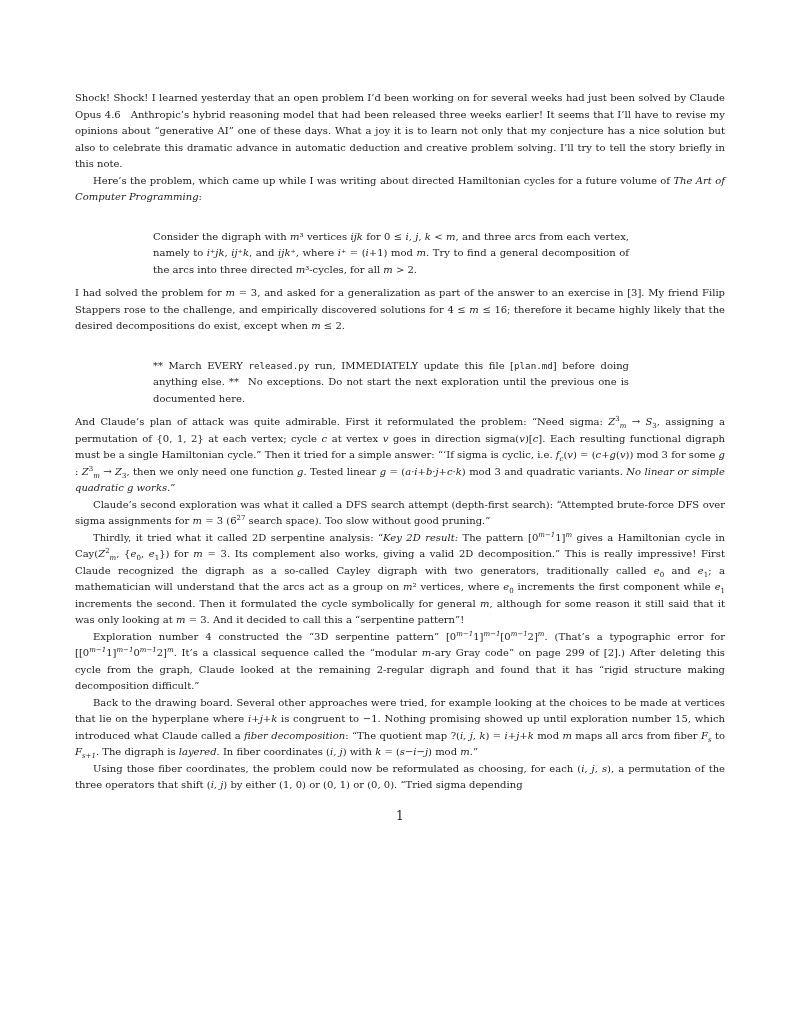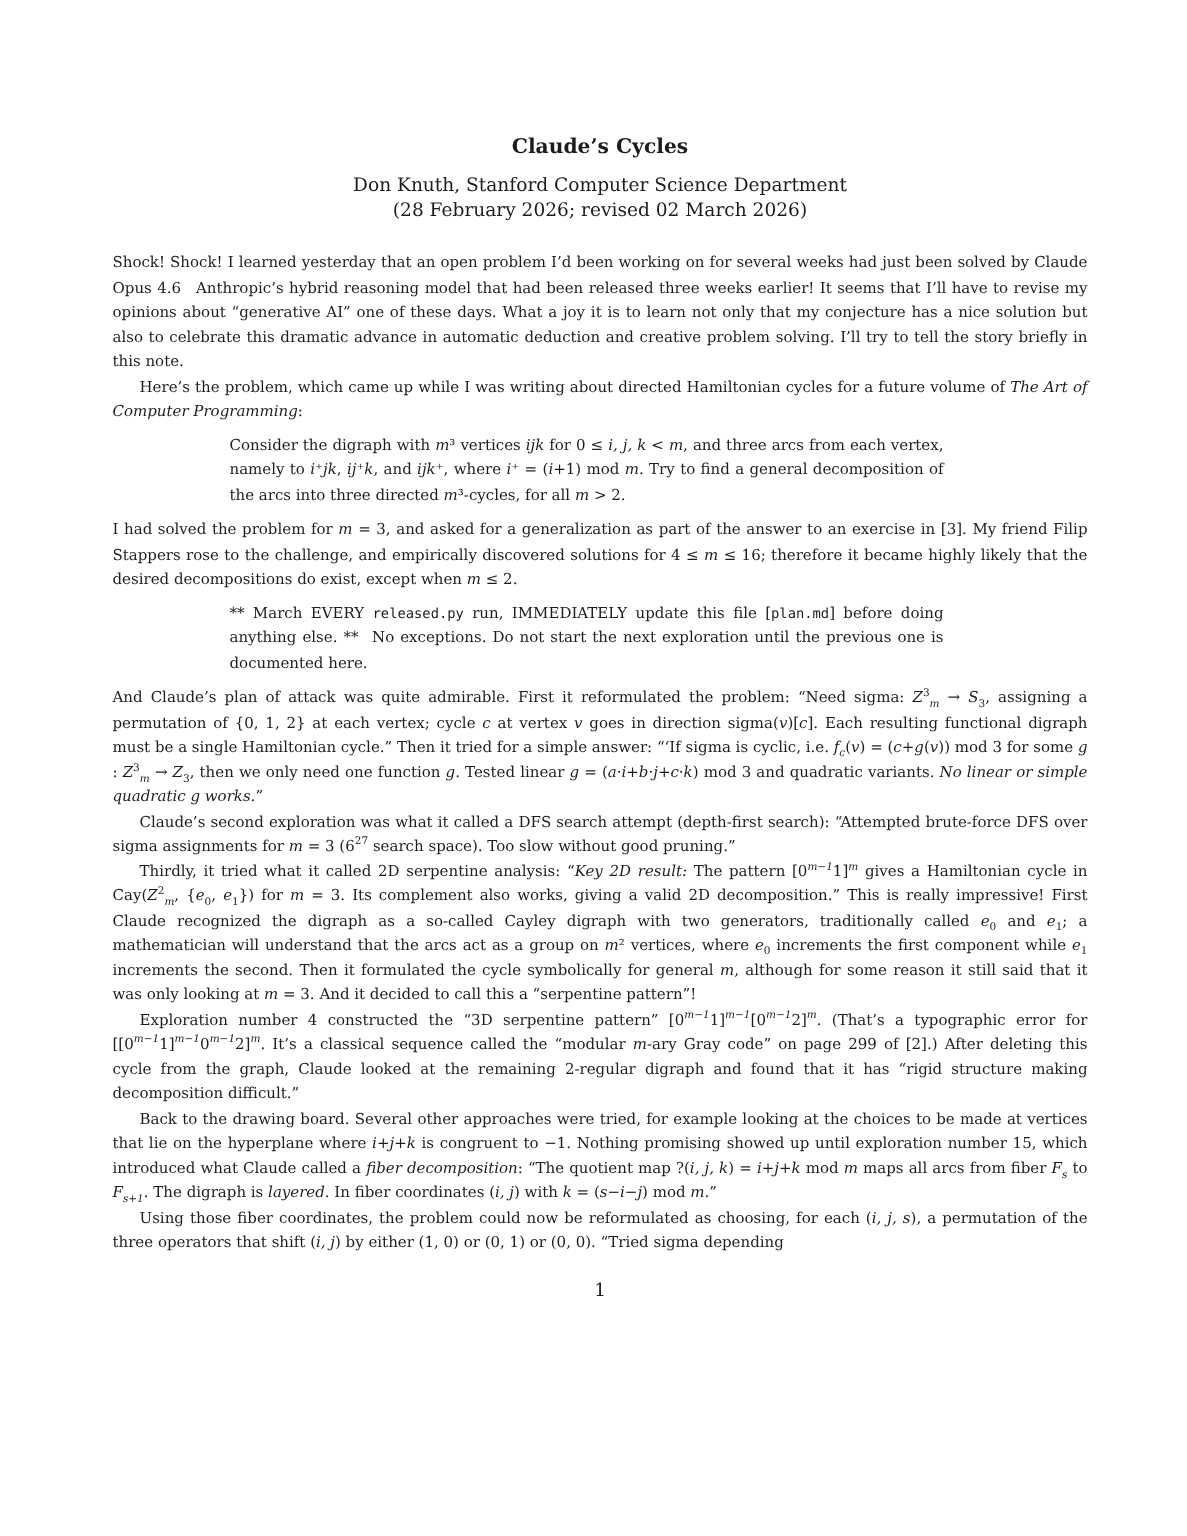--- a/index.html
+++ b/index.html
@@ -33,21 +33,21 @@
     margin-bottom: 21px;
   }
   .doc-body {
     font-size: 10px;
     line-height: 16.5px;
     text-align: justify;
   }
   .para { margin: 0; }
   .para.indent { text-indent: 18px; }
   .quote {
-    margin: 6px 96px 7px 78px;
+    margin: 23px 96px 7px 78px;
     text-align: justify;
   }
   .it { font-style: italic; }
   .mono {
     font-family: "DejaVu Sans Mono", "Liberation Mono", monospace;
     font-size: 0.92em;
   }
   sup, sub {
     font-size: 0.7em;
     line-height: 0;
@@ -55,25 +55,20 @@
   .page-number {
     text-align: center;
     font-size: 12.2px;
     margin-top: 15px;
   }
 </style>
 </head>
 <body>
 
 <div class="page">
-  <div class="doc-header">
-    <div class="doc-title">Claude’s Cycles</div>
-    <div class="doc-author">Don Knuth, Stanford Computer Science Department</div>
-    <div class="doc-date">(28 February 2026; revised 02 March 2026)</div>
-  </div>
 
   <div class="doc-body">
       <div class="para"><span>Shock! Shock! I learned yesterday that an open problem I’d been working on for several weeks had just been solved by Claude Opus 4.6 Anthropic’s hybrid reasoning model that had been released three weeks earlier! It seems that I’ll have to revise my opinions about “generative AI” one of these days. What a joy it is to learn not only that my conjecture has a nice solution but also to celebrate this dramatic advance in automatic deduction and creative problem solving. I’ll try to tell the story briefly in this note.</span></div>
       <div class="para indent"><span>Here’s the problem, which came up while I was writing about directed Hamiltonian cycles for a future volume of </span><span class="it">The Art of Computer Programming</span><span>:</span></div>
       <div class="quote"><span>Consider the digraph with </span><span class="it">m</span><span>³ vertices </span><span class="it">ijk</span><span> for 0 ≤ </span><span class="it">i, j, k</span><span> &lt; </span><span class="it">m</span><span>, and three arcs from each vertex, namely to </span><span class="it">i</span><span>⁺</span><span class="it">jk</span><span>, </span><span class="it">ij</span><span>⁺</span><span class="it">k</span><span>, and </span><span class="it">ijk</span><span>⁺, where </span><span class="it">i</span><span>⁺ = (</span><span class="it">i</span><span>+1) mod </span><span class="it">m</span><span>. Try to find a general decomposition of the arcs into three directed </span><span class="it">m</span><span>³-cycles, for all </span><span class="it">m</span><span> &gt; 2.</span></div>
       <div class="para"><span>I had solved the problem for </span><span class="it">m</span><span> = 3, and asked for a generalization as part of the answer to an exercise in [3]. My friend Filip Stappers rose to the challenge, and empirically discovered solutions for 4 ≤ </span><span class="it">m</span><span> ≤ 16; therefore it became highly likely that the desired decompositions do exist, except when </span><span class="it">m</span><span> ≤ 2.</span></div>
       <div class="quote"><span>** March EVERY </span><span class="mono">released.py</span><span> run, IMMEDIATELY update this file [</span><span class="mono">plan.md</span><span>] before doing anything else. **  No exceptions. Do not start the next exploration until the previous one is documented here.</span></div>
       <div class="para"><span>And Claude’s plan of attack was quite admirable. First it reformulated the problem: “Need sigma: </span><span class="it">Z</span><sup>3</sup><sub class="it">m</sub><span> → </span><span class="it">S</span><sub>3</sub><span>, assigning a permutation of {0, 1, 2} at each vertex; cycle </span><span class="it">c</span><span> at vertex </span><span class="it">v</span><span> goes in direction sigma(</span><span class="it">v</span><span>)[</span><span class="it">c</span><span>]. Each resulting functional digraph must be a single Hamiltonian cycle.” Then it tried for a simple answer: “‘If sigma is cyclic, i.e. </span><span class="it">f</span><sub class="it">c</sub><span>(</span><span class="it">v</span><span>) = (</span><span class="it">c</span><span>+</span><span class="it">g</span><span>(</span><span class="it">v</span><span>)) mod 3 for some </span><span class="it">g</span><span> : </span><span class="it">Z</span><sup>3</sup><sub class="it">m</sub><span> → </span><span class="it">Z</span><sub>3</sub><span>, then we only need one function </span><span class="it">g</span><span>. Tested linear </span><span class="it">g</span><span> = (</span><span class="it">a·i+b·j+c·k</span><span>) mod 3 and quadratic variants. </span><span class="it">No linear or simple quadratic g works.</span><span>”</span></div>
       <div class="para indent"><span>Claude’s second exploration was what it called a DFS search attempt (depth-first search): “Attempted brute-force DFS over sigma assignments for </span><span class="it">m</span><span> = 3 (6</span><sup>27</sup><span> search space). Too slow without good pruning.”</span></div>
       <div class="para indent"><span>Thirdly, it tried what it called 2D serpentine analysis: “</span><span class="it">Key 2D result:</span><span> The pattern [0</span><sup class="it">m−1</sup><span>1]</span><sup class="it">m</sup><span> gives a Hamiltonian cycle in Cay(</span><span class="it">Z</span><sup>2</sup><sub class="it">m</sub><span>, {</span><span class="it">e</span><sub>0</sub><span>, </span><span class="it">e</span><sub>1</sub><span>}) for </span><span class="it">m</span><span> = 3. Its complement also works, giving a valid 2D decomposition.” This is really impressive! First Claude recognized the digraph as a so-called Cayley digraph with two generators, traditionally called </span><span class="it">e</span><sub>0</sub><span> and </span><span class="it">e</span><sub>1</sub><span>; a mathematician will understand that the arcs act as a group on </span><span class="it">m</span><span>² vertices, where </span><span class="it">e</span><sub>0</sub><span> increments the first component while </span><span class="it">e</span><sub>1</sub><span> increments the second. Then it formulated the cycle symbolically for general </span><span class="it">m</span><span>, although for some reason it still said that it was only looking at </span><span class="it">m</span><span> = 3. And it decided to call this a “serpentine pattern”!</span></div>

